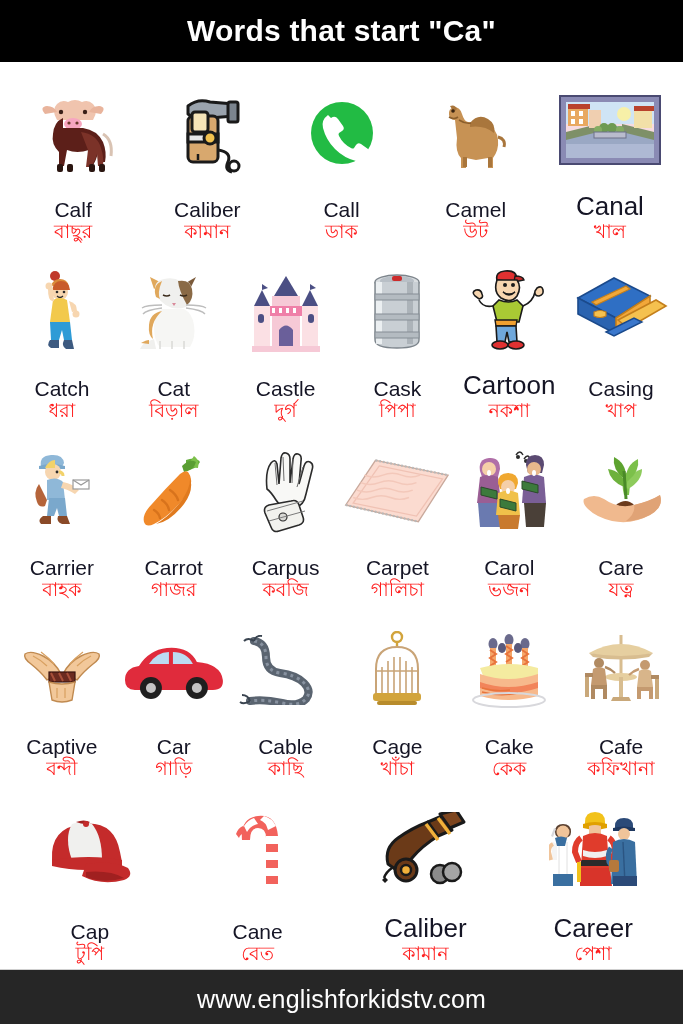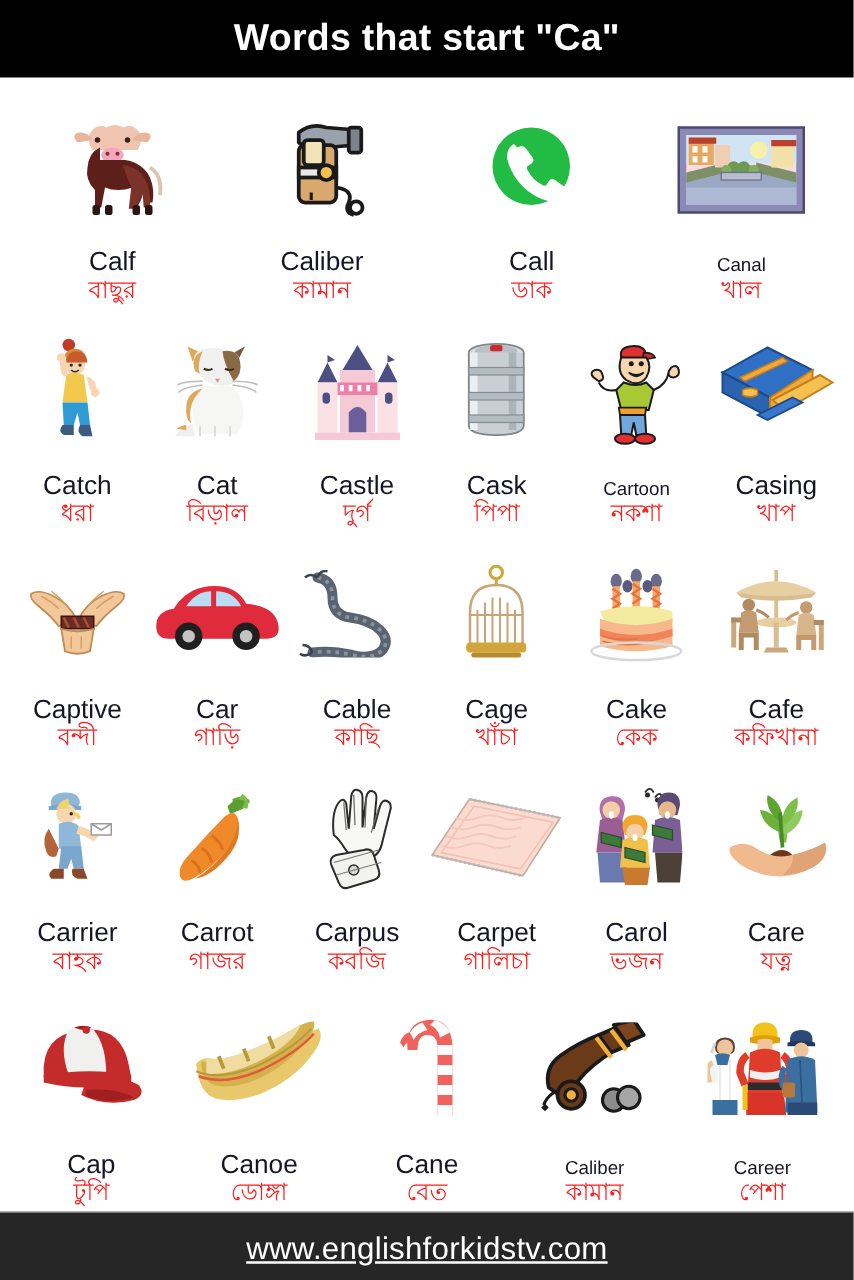--- a/index.html
+++ b/index.html
@@ -87,38 +87,37 @@
   }
   .bn {
     color: #ff1e1e;
     font-size: 19px;
     line-height: 1.18;
     white-space: nowrap;
     padding-bottom: 3px;
     font-family: Liberation Mono, monospace;
   }
   
-  .en.sm { font-size: 15px; }
+  .en.sm { font-size: 26px; }
   .en.xs { font-size: 18px; }
 
   
   .footer-bar {
     height: 58px;
     background: #262626;
     display: flex;
     align-items: center;
     justify-content: center;
     flex: 0 0 auto;
     border-top: 1px solid #cfcfcf;
   }
   .footer-text {
     color: #ffffff;
     font-size: 25px;
     letter-spacing: 0.2px;
-    text-decoration: underline;
   }
 </style>
 </head>
 <body>
 
 <div class="page">
 
   <div class="header-bar">
     <div class="header-title">Words that start "Ca"</div>
   </div>
@@ -173,20 +172,37 @@
         <div class="art">
           <svg width="76" height="76" viewBox="0 0 76 76">
             <circle cx="38" cy="38" r="31" fill="#22bb44"></circle>
             <path d="M27 23 q4-3 7 1 l5 7 q2 3-1 5 l-3 2 q-1 1 0 3 q4 8 12 12 q2 1 3 0 l2-3 q2-3 5-1 l7 5 q4 3 1 7 q-5 7-13 5 q-12-3-21-12 q-9-9-12-21 q-2-8 5-13z" fill="#ffffff"></path>
           </svg>
         </div>
         <div class="en">Call</div>
         <div class="bn">ডাক</div>
       </div>
 
+      <div class="cell">
+        <div class="art">
+          <svg width="80" height="80" viewBox="0 0 80 80">
+            <path d="M18 14 q-6 2-5 8 q1 5 6 5 l2 18 q-2 14 4 20 l0 10 l5 0 l0-10 l10 2 l12-2 l0 10 l5 0 l0-10 q6-8 5-18 q-1-12-12-16 l-18-2 q-4-1-6-8 q-2-7-8-7z" fill="#c79254"></path>
+            <path d="M34 30 q8-10 18-4 q8 5 6 14 q-10-8-24-6z" fill="#a9763c"></path>
+            <path d="M14 13 q5-2 7 3 l-3 3z" fill="#a9763c"></path>
+            <circle cx="17" cy="18" r="1.8" fill="#3a2410"></circle>
+            <path d="M13 24 q5 3 9 0" stroke="#8a5e2c" stroke-width="1.6" fill="none"></path>
+            <path d="M23 27 q6 4 12 3" stroke="#8a5e2c" stroke-width="1.6" fill="none"></path>
+            <path d="M62 44 q8 2 6 10" stroke="#a9763c" stroke-width="3" fill="none"></path>
+            <rect x="27" y="64" width="4" height="10" fill="#a9763c"></rect>
+            <rect x="52" y="64" width="4" height="10" fill="#a9763c"></rect>
+          </svg>
+        </div>
+        <div class="en">Camel</div>
+        <div class="bn">উট</div>
+      </div>
 
 
       <div class="cell">
         <div class="art">
           <svg width="104" height="76" viewBox="0 0 104 76">
             <rect x="2" y="4" width="100" height="68" fill="#8a8ab4" stroke="#4a4a72" stroke-width="2"></rect>
             <rect x="8" y="10" width="88" height="56" fill="#f6dbe0"></rect>
             <rect x="8" y="10" width="88" height="22" fill="#cfe4f5"></rect>
             <circle cx="66" cy="22" r="7" fill="#f7f0a8"></circle>
             <path d="M8 44 L40 34 L64 34 L96 44 L96 66 L8 66z" fill="#9aa8c4"></path>
@@ -347,137 +363,20 @@
         <div class="en">Casing</div>
         <div class="bn">খাপ</div>
       </div>
 
     </div>
 
     <div class="row">
 
       <div class="cell">
         <div class="art">
-          <svg width="82" height="76" viewBox="0 0 82 76">
-            <path d="M40 42 q-6-12-18-18 q-12-6-18-2 q-2 4 6 10 q10 8 16 16z" fill="#f2c89a" stroke="#c08a50" stroke-width="1.4"></path>
-            <path d="M42 42 q6-12 18-18 q12-6 18-2 q2 4-6 10 q-10 8-16 16z" fill="#f2c89a" stroke="#c08a50" stroke-width="1.4"></path>
-            <path d="M12 24 q8 4 14 10 M20 20 q8 6 13 12 M62 20 q-8 6-13 12 M70 24 q-8 4-14 10" stroke="#d8a060" stroke-width="1.2" fill="none"></path>
-            <rect x="28" y="40" width="26" height="10" fill="#6b2b20" stroke="#3a1510" stroke-width="1.2"></rect>
-            <path d="M30 41 l4 8 M38 41 l4 8 M46 41 l4 8" stroke="#a8503a" stroke-width="2"></path>
-            <path d="M28 50 q13 4 26 0 l-3 18 q-10 4-20 0z" fill="#f2c89a" stroke="#c08a50" stroke-width="1.4"></path>
-            <path d="M36 56 l0 10 M44 56 l0 10" stroke="#d8a060" stroke-width="1.2"></path>
-          </svg>
-        </div>
-        <div class="en">Captive</div>
-        <div class="bn">বন্দী</div>
-      </div>
-
-      <div class="cell">
-        <div class="art">
-          <svg width="110" height="64" viewBox="0 0 110 64">
-            <path d="M6 42 q0-12 14-14 q10-16 28-18 q22-2 30 14 q24 2 26 18 q1 10-10 10 l-78 0 q-10 0-10-10z" fill="#e02b3c"></path>
-            <path d="M30 26 q8-12 20-12 l0 12z" fill="#bcdcf2"></path>
-            <path d="M54 14 q14 0 20 12 l-20 0z" fill="#bcdcf2"></path>
-            <circle cx="32" cy="50" r="11" fill="#1f1f1f"></circle>
-              <circle cx="32" cy="50" r="5" fill="#c4c4c4"></circle>
-            <circle cx="78" cy="50" r="11" fill="#1f1f1f"></circle>
-              <circle cx="78" cy="50" r="5" fill="#c4c4c4"></circle>
-          </svg>
-        </div>
-        <div class="en">Car</div>
-        <div class="bn">গাড়ি</div>
-      </div>
-
-      <div class="cell">
-        <div class="art">
-          <svg width="100" height="70" viewBox="0 0 100 70">
-            <path d="M18 6 q12 2 12 16 q0 14 14 16 q16 2 24 10 q8 8 2 16 q-8 8-24 4 q-18-4-32-2" stroke="#5a6470" stroke-width="8" fill="none" stroke-linecap="round"></path>
-            <path d="M18 6 q12 2 12 16 q0 14 14 16 q16 2 24 10 q8 8 2 16 q-8 8-24 4 q-18-4-32-2" stroke="#8892a0" stroke-width="3" fill="none" stroke-dasharray="3 4"></path>
-            <path d="M18 6 q-6-4-10 0 M18 6 q2-6 8-5" stroke="#3a4450" stroke-width="2" fill="none"></path>
-            <path d="M14 66 q-6 4-10 1 M14 66 q-2-6-8-6" stroke="#3a4450" stroke-width="2" fill="none"></path>
-          </svg>
-        </div>
-        <div class="en">Cable</div>
-        <div class="bn">কাছি</div>
-      </div>
-
-      <div class="cell">
-        <div class="art">
-          <svg width="58" height="78" viewBox="0 0 58 78">
-            <circle cx="29" cy="6" r="5" fill="none" stroke="#d2a43c" stroke-width="2.4"></circle>
-            <path d="M29 11 l0 6" stroke="#d2a43c" stroke-width="2.4"></path>
-            <path d="M8 38 q0-22 21-22 q21 0 21 22 l0 26 l-42 0z" fill="none" stroke="#c9a477" stroke-width="2"></path>
-            <path d="M14 64 l0-28 M20 64 l0-34 M26 64 l0-38 M32 64 l0-38 M38 64 l0-34 M44 64 l0-28" stroke="#c9a477" stroke-width="1.6"></path>
-            <path d="M8 40 l42 0" stroke="#c9a477" stroke-width="1.6"></path>
-            <rect x="5" y="62" width="48" height="8" rx="3" fill="#d2a43c"></rect>
-            <rect x="9" y="70" width="40" height="4" rx="2" fill="#b88c2c"></rect>
-          </svg>
-        </div>
-        <div class="en">Cage</div>
-        <div class="bn">খাঁচা</div>
-      </div>
-
-      <div class="cell">
-        <div class="art">
-          <svg width="90" height="80" viewBox="0 0 90 80">
-            <ellipse cx="29" cy="14" rx="4.5" ry="6" fill="#6a6a8c"></ellipse>
-            <ellipse cx="45" cy="10" rx="4.5" ry="6" fill="#6a6a8c"></ellipse>
-            <ellipse cx="61" cy="14" rx="4.5" ry="6" fill="#6a6a8c"></ellipse>
-            <ellipse cx="38" cy="18" rx="4" ry="5" fill="#5a5a7c"></ellipse>
-            <ellipse cx="54" cy="18" rx="4" ry="5" fill="#5a5a7c"></ellipse>
-            <rect x="26" y="18" width="6" height="22" fill="#f5a76a"></rect>
-            <rect x="42" y="14" width="6" height="26" fill="#f5a76a"></rect>
-            <rect x="58" y="18" width="6" height="22" fill="#f5a76a"></rect>
-            <path d="M26 20 l6 4 l-6 4 l6 4 l-6 4" stroke="#e8743c" stroke-width="2" fill="none"></path>
-            <path d="M42 16 l6 4 l-6 4 l6 4 l-6 4" stroke="#e8743c" stroke-width="2" fill="none"></path>
-            <path d="M58 20 l6 4 l-6 4 l6 4 l-6 4" stroke="#e8743c" stroke-width="2" fill="none"></path>
-            <path d="M16 38 q30-8 58 0 l0 10 q-4 8-12 2 q-6 8-14 0 q-6 8-14 0 q-8 6-14-2z" fill="#f4eba0"></path>
-            <path d="M16 44 l0 22 q28 8 58 0 l0-22 q-30 10-58 0z" fill="#f7b98c"></path>
-            <path d="M16 52 q28 10 58 0 l0 6 q-30 10-58 0z" fill="#f2845a"></path>
-            <path d="M18 58 q14 4 28 2 M18 62 q18 5 36 1" stroke="#e8743c" stroke-width="1.4" fill="none"></path>
-            <ellipse cx="45" cy="70" rx="36" ry="7" fill="none" stroke="#d8d8dc" stroke-width="2"></ellipse>
-          </svg>
-        </div>
-        <div class="en">Cake</div>
-        <div class="bn">কেক</div>
-      </div>
-
-      <div class="cell">
-        <div class="art">
-          <svg width="92" height="78" viewBox="0 0 92 78">
-            <path d="M46 4 l0 54" stroke="#d8bd90" stroke-width="3"></path>
-            <path d="M14 22 q32-18 64 0 q-32 8-64 0z" fill="#e6cfa0"></path>
-            <path d="M14 22 q32 6 64 0 l-4 4 q-28 5-56 0z" fill="#d8bd90"></path>
-            <ellipse cx="46" cy="46" rx="16" ry="4" fill="#e6cfa0"></ellipse>
-            <rect x="44" y="46" width="4" height="20" fill="#d8bd90"></rect>
-            <path d="M38 66 l16 0 l2 4 l-20 0z" fill="#c9a87a"></path>
-            <circle cx="24" cy="32" r="5" fill="#b08a62"></circle>
-            <path d="M18 38 q6-4 12 0 l2 16 l-16 0z" fill="#c49a70"></path>
-            <path d="M16 54 l16 0 l0 14 l-4 0 l0-10 l-8 0 l0 10 l-4 0z" fill="#b08a62"></path>
-            <rect x="10" y="42" width="4" height="24" fill="#c9a87a"></rect>
-            <path d="M10 42 l8 0 l0 4 l-8 0z" fill="#b08a62"></path>
-            <circle cx="70" cy="34" r="5" fill="#c49a70"></circle>
-            <path d="M64 40 q6-4 12 0 l2 16 l-16 0z" fill="#d8b58a"></path>
-            <path d="M62 56 l16 0 l0 12 l-4 0 l0-8 l-8 0 l0 8 l-4 0z" fill="#c49a70"></path>
-            <rect x="80" y="44" width="4" height="24" fill="#c9a87a"></rect>
-            <path d="M76 44 l8 0 l0 4 l-8 0z" fill="#b08a62"></path>
-            <path d="M30 36 q6 2 10 6" stroke="#b08a62" stroke-width="2.4" fill="none"></path>
-            <path d="M64 38 q-6 2-10 6" stroke="#c49a70" stroke-width="2.4" fill="none"></path>
-          </svg>
-        </div>
-        <div class="en">Cafe</div>
-        <div class="bn">কফিখানা</div>
-      </div>
-
-    </div>
-
-    <div class="row">
-
-      <div class="cell">
-        <div class="art">
           <svg width="70" height="82" viewBox="0 0 70 82">
             <path d="M14 16 q-2-10 10-11 q12-1 13 8 l-2 4z" fill="#8fb8d8"></path>
             <path d="M12 16 q12-4 26 0 l0 3 l-26 0z" fill="#7aa8cc"></path>
             <circle cx="26" cy="22" r="8" fill="#f7d6b0"></circle>
             <path d="M18 18 q4-8 10-8 l0 8z" fill="#f2d26a"></path>
             <path d="M32 22 q4 0 4 4" stroke="#f2d26a" stroke-width="3" fill="none"></path>
             <circle cx="30" cy="22" r="1.4" fill="#2a2a2a"></circle>
             <path d="M20 30 q10-4 16 2 l2 18 l-18 0z" fill="#8fb8d8"></path>
             <path d="M36 32 q10 2 16 8 l-4 4 q-8-5-14-6z" fill="#f7d6b0"></path>
             <rect x="46" y="30" width="16" height="9" fill="#ffffff" stroke="#9a9a9a" stroke-width="1.2"></rect>
@@ -584,48 +483,151 @@
         <div class="en">Care</div>
         <div class="bn">যত্ন</div>
       </div>
 
     </div>
 
     <div class="row">
 
       <div class="cell">
         <div class="art">
+          <svg width="82" height="76" viewBox="0 0 82 76">
+            <path d="M40 42 q-6-12-18-18 q-12-6-18-2 q-2 4 6 10 q10 8 16 16z" fill="#f2c89a" stroke="#c08a50" stroke-width="1.4"></path>
+            <path d="M42 42 q6-12 18-18 q12-6 18-2 q2 4-6 10 q-10 8-16 16z" fill="#f2c89a" stroke="#c08a50" stroke-width="1.4"></path>
+            <path d="M12 24 q8 4 14 10 M20 20 q8 6 13 12 M62 20 q-8 6-13 12 M70 24 q-8 4-14 10" stroke="#d8a060" stroke-width="1.2" fill="none"></path>
+            <rect x="28" y="40" width="26" height="10" fill="#6b2b20" stroke="#3a1510" stroke-width="1.2"></rect>
+            <path d="M30 41 l4 8 M38 41 l4 8 M46 41 l4 8" stroke="#a8503a" stroke-width="2"></path>
+            <path d="M28 50 q13 4 26 0 l-3 18 q-10 4-20 0z" fill="#f2c89a" stroke="#c08a50" stroke-width="1.4"></path>
+            <path d="M36 56 l0 10 M44 56 l0 10" stroke="#d8a060" stroke-width="1.2"></path>
+          </svg>
+        </div>
+        <div class="en">Captive</div>
+        <div class="bn">বন্দী</div>
+      </div>
+
+      <div class="cell">
+        <div class="art">
+          <svg width="110" height="64" viewBox="0 0 110 64">
+            <path d="M6 42 q0-12 14-14 q10-16 28-18 q22-2 30 14 q24 2 26 18 q1 10-10 10 l-78 0 q-10 0-10-10z" fill="#e02b3c"></path>
+            <path d="M30 26 q8-12 20-12 l0 12z" fill="#bcdcf2"></path>
+            <path d="M54 14 q14 0 20 12 l-20 0z" fill="#bcdcf2"></path>
+            <circle cx="32" cy="50" r="11" fill="#1f1f1f"></circle>
+              <circle cx="32" cy="50" r="5" fill="#c4c4c4"></circle>
+            <circle cx="78" cy="50" r="11" fill="#1f1f1f"></circle>
+              <circle cx="78" cy="50" r="5" fill="#c4c4c4"></circle>
+          </svg>
+        </div>
+        <div class="en">Car</div>
+        <div class="bn">গাড়ি</div>
+      </div>
+
+      <div class="cell">
+        <div class="art">
+          <svg width="100" height="70" viewBox="0 0 100 70">
+            <path d="M18 6 q12 2 12 16 q0 14 14 16 q16 2 24 10 q8 8 2 16 q-8 8-24 4 q-18-4-32-2" stroke="#5a6470" stroke-width="8" fill="none" stroke-linecap="round"></path>
+            <path d="M18 6 q12 2 12 16 q0 14 14 16 q16 2 24 10 q8 8 2 16 q-8 8-24 4 q-18-4-32-2" stroke="#8892a0" stroke-width="3" fill="none" stroke-dasharray="3 4"></path>
+            <path d="M18 6 q-6-4-10 0 M18 6 q2-6 8-5" stroke="#3a4450" stroke-width="2" fill="none"></path>
+            <path d="M14 66 q-6 4-10 1 M14 66 q-2-6-8-6" stroke="#3a4450" stroke-width="2" fill="none"></path>
+          </svg>
+        </div>
+        <div class="en">Cable</div>
+        <div class="bn">কাছি</div>
+      </div>
+
+      <div class="cell">
+        <div class="art">
+          <svg width="58" height="78" viewBox="0 0 58 78">
+            <circle cx="29" cy="6" r="5" fill="none" stroke="#d2a43c" stroke-width="2.4"></circle>
+            <path d="M29 11 l0 6" stroke="#d2a43c" stroke-width="2.4"></path>
+            <path d="M8 38 q0-22 21-22 q21 0 21 22 l0 26 l-42 0z" fill="none" stroke="#c9a477" stroke-width="2"></path>
+            <path d="M14 64 l0-28 M20 64 l0-34 M26 64 l0-38 M32 64 l0-38 M38 64 l0-34 M44 64 l0-28" stroke="#c9a477" stroke-width="1.6"></path>
+            <path d="M8 40 l42 0" stroke="#c9a477" stroke-width="1.6"></path>
+            <rect x="5" y="62" width="48" height="8" rx="3" fill="#d2a43c"></rect>
+            <rect x="9" y="70" width="40" height="4" rx="2" fill="#b88c2c"></rect>
+          </svg>
+        </div>
+        <div class="en">Cage</div>
+        <div class="bn">খাঁচা</div>
+      </div>
+
+      <div class="cell">
+        <div class="art">
+          <svg width="90" height="80" viewBox="0 0 90 80">
+            <ellipse cx="29" cy="14" rx="4.5" ry="6" fill="#6a6a8c"></ellipse>
+            <ellipse cx="45" cy="10" rx="4.5" ry="6" fill="#6a6a8c"></ellipse>
+            <ellipse cx="61" cy="14" rx="4.5" ry="6" fill="#6a6a8c"></ellipse>
+            <ellipse cx="38" cy="18" rx="4" ry="5" fill="#5a5a7c"></ellipse>
+            <ellipse cx="54" cy="18" rx="4" ry="5" fill="#5a5a7c"></ellipse>
+            <rect x="26" y="18" width="6" height="22" fill="#f5a76a"></rect>
+            <rect x="42" y="14" width="6" height="26" fill="#f5a76a"></rect>
+            <rect x="58" y="18" width="6" height="22" fill="#f5a76a"></rect>
+            <path d="M26 20 l6 4 l-6 4 l6 4 l-6 4" stroke="#e8743c" stroke-width="2" fill="none"></path>
+            <path d="M42 16 l6 4 l-6 4 l6 4 l-6 4" stroke="#e8743c" stroke-width="2" fill="none"></path>
+            <path d="M58 20 l6 4 l-6 4 l6 4 l-6 4" stroke="#e8743c" stroke-width="2" fill="none"></path>
+            <path d="M16 38 q30-8 58 0 l0 10 q-4 8-12 2 q-6 8-14 0 q-6 8-14 0 q-8 6-14-2z" fill="#f4eba0"></path>
+            <path d="M16 44 l0 22 q28 8 58 0 l0-22 q-30 10-58 0z" fill="#f7b98c"></path>
+            <path d="M16 52 q28 10 58 0 l0 6 q-30 10-58 0z" fill="#f2845a"></path>
+            <path d="M18 58 q14 4 28 2 M18 62 q18 5 36 1" stroke="#e8743c" stroke-width="1.4" fill="none"></path>
+            <ellipse cx="45" cy="70" rx="36" ry="7" fill="none" stroke="#d8d8dc" stroke-width="2"></ellipse>
+          </svg>
+        </div>
+        <div class="en">Cake</div>
+        <div class="bn">কেক</div>
+      </div>
+
+      <div class="cell">
+        <div class="art">
+          <svg width="92" height="78" viewBox="0 0 92 78">
+            <path d="M46 4 l0 54" stroke="#d8bd90" stroke-width="3"></path>
+            <path d="M14 22 q32-18 64 0 q-32 8-64 0z" fill="#e6cfa0"></path>
+            <path d="M14 22 q32 6 64 0 l-4 4 q-28 5-56 0z" fill="#d8bd90"></path>
+            <ellipse cx="46" cy="46" rx="16" ry="4" fill="#e6cfa0"></ellipse>
+            <rect x="44" y="46" width="4" height="20" fill="#d8bd90"></rect>
+            <path d="M38 66 l16 0 l2 4 l-20 0z" fill="#c9a87a"></path>
+            <circle cx="24" cy="32" r="5" fill="#b08a62"></circle>
+            <path d="M18 38 q6-4 12 0 l2 16 l-16 0z" fill="#c49a70"></path>
+            <path d="M16 54 l16 0 l0 14 l-4 0 l0-10 l-8 0 l0 10 l-4 0z" fill="#b08a62"></path>
+            <rect x="10" y="42" width="4" height="24" fill="#c9a87a"></rect>
+            <path d="M10 42 l8 0 l0 4 l-8 0z" fill="#b08a62"></path>
+            <circle cx="70" cy="34" r="5" fill="#c49a70"></circle>
+            <path d="M64 40 q6-4 12 0 l2 16 l-16 0z" fill="#d8b58a"></path>
+            <path d="M62 56 l16 0 l0 12 l-4 0 l0-8 l-8 0 l0 8 l-4 0z" fill="#c49a70"></path>
+            <rect x="80" y="44" width="4" height="24" fill="#c9a87a"></rect>
+            <path d="M76 44 l8 0 l0 4 l-8 0z" fill="#b08a62"></path>
+            <path d="M30 36 q6 2 10 6" stroke="#b08a62" stroke-width="2.4" fill="none"></path>
+            <path d="M64 38 q-6 2-10 6" stroke="#c49a70" stroke-width="2.4" fill="none"></path>
+          </svg>
+        </div>
+        <div class="en">Cafe</div>
+        <div class="bn">কফিখানা</div>
+      </div>
+
+    </div>
+
+    <div class="row">
+
+      <div class="cell">
+        <div class="art">
           <svg width="96" height="72" viewBox="0 0 96 72">
             <path d="M10 44 q-2-32 30-36 q32-4 38 28 l2 10 l-70 0z" fill="#c42b2b"></path>
             <path d="M30 8 q10-4 20 0 q10 12 10 36 l-30 0 q-8-22 0-36z" fill="#f0f0ee"></path>
             <path d="M34 6 q8-3 14 0 q-3 4-14 0z" fill="#a02020"></path>
             <path d="M10 44 q38-6 70 0 l0 6 q-36 8-70 0z" fill="#c42b2b"></path>
             <path d="M44 48 q28-4 42 4 q6 8-4 12 q-22 6-42-4z" fill="#c42b2b"></path>
             <path d="M44 56 q24-2 38 6 q-20 6-38-1z" fill="#a02020"></path>
             <circle cx="44" cy="8" r="3" fill="#c42b2b"></circle>
           </svg>
         </div>
         <div class="en">Cap</div>
         <div class="bn">টুপি</div>
       </div>
 
-      <div class="cell">
-        <div class="art">
-          <svg width="112" height="70" viewBox="0 0 112 70">
-            <path d="M6 34 q4-6 14-4 q30 4 62-14 q14-8 22-10 q4 6-2 16 q-14 22-40 34 q-22 10-40 6 q-14-4-16-28z" fill="#e8c86a"></path>
-            <path d="M10 32 q10 2 28-4 q28-10 46-22 q10-6 16-6 q2 5-4 13 q-14 20-38 32 q-22 10-38 6 q-10-4-10-19z" fill="#d4b14c"></path>
-            <path d="M14 30 q12 2 32-6 q26-10 44-22 q-6 16-34 30 q-24 12-42 10z" fill="#f0dca0"></path>
-            <path d="M24 28 l4 10 M44 22 l4 10 M64 12 l4 10" stroke="#b89a3c" stroke-width="3"></path>
-            <path d="M8 44 q22 8 52-6 q28-14 40-28" stroke="#e05a3c" stroke-width="2" fill="none"></path>
-            <path d="M6 40 q18 8 48-4 q30-14 44-30" stroke="#b89a3c" stroke-width="1.6" fill="none"></path>
-          </svg>
-        </div>
-        <div class="en">Canoe</div>
-        <div class="bn">ডোঙ্গা</div>
-      </div>
 
       <div class="cell">
         <div class="art">
           <svg width="52" height="84" viewBox="0 0 52 84">
             <path d="M10 30 q-2-22 16-24 q18-2 20 20 l0 56 l-12 0 l0-54 q0-10-8-10 q-8 0-8 12z" fill="#f2625c"></path>
             <path d="M12 16 q4-6 10-8 l4 6 q-8 2-11 8z" fill="#ffffff"></path>
             <path d="M32 6 q8 2 12 10 l-8 4 q-2-8-8-10z" fill="#ffffff"></path>
             <path d="M34 26 l12 0 l0 8 l-12 0z" fill="#ffffff"></path>
             <path d="M34 42 l12 0 l0 8 l-12 0z" fill="#ffffff"></path>
             <path d="M34 58 l12 0 l0 8 l-12 0z" fill="#ffffff"></path>

